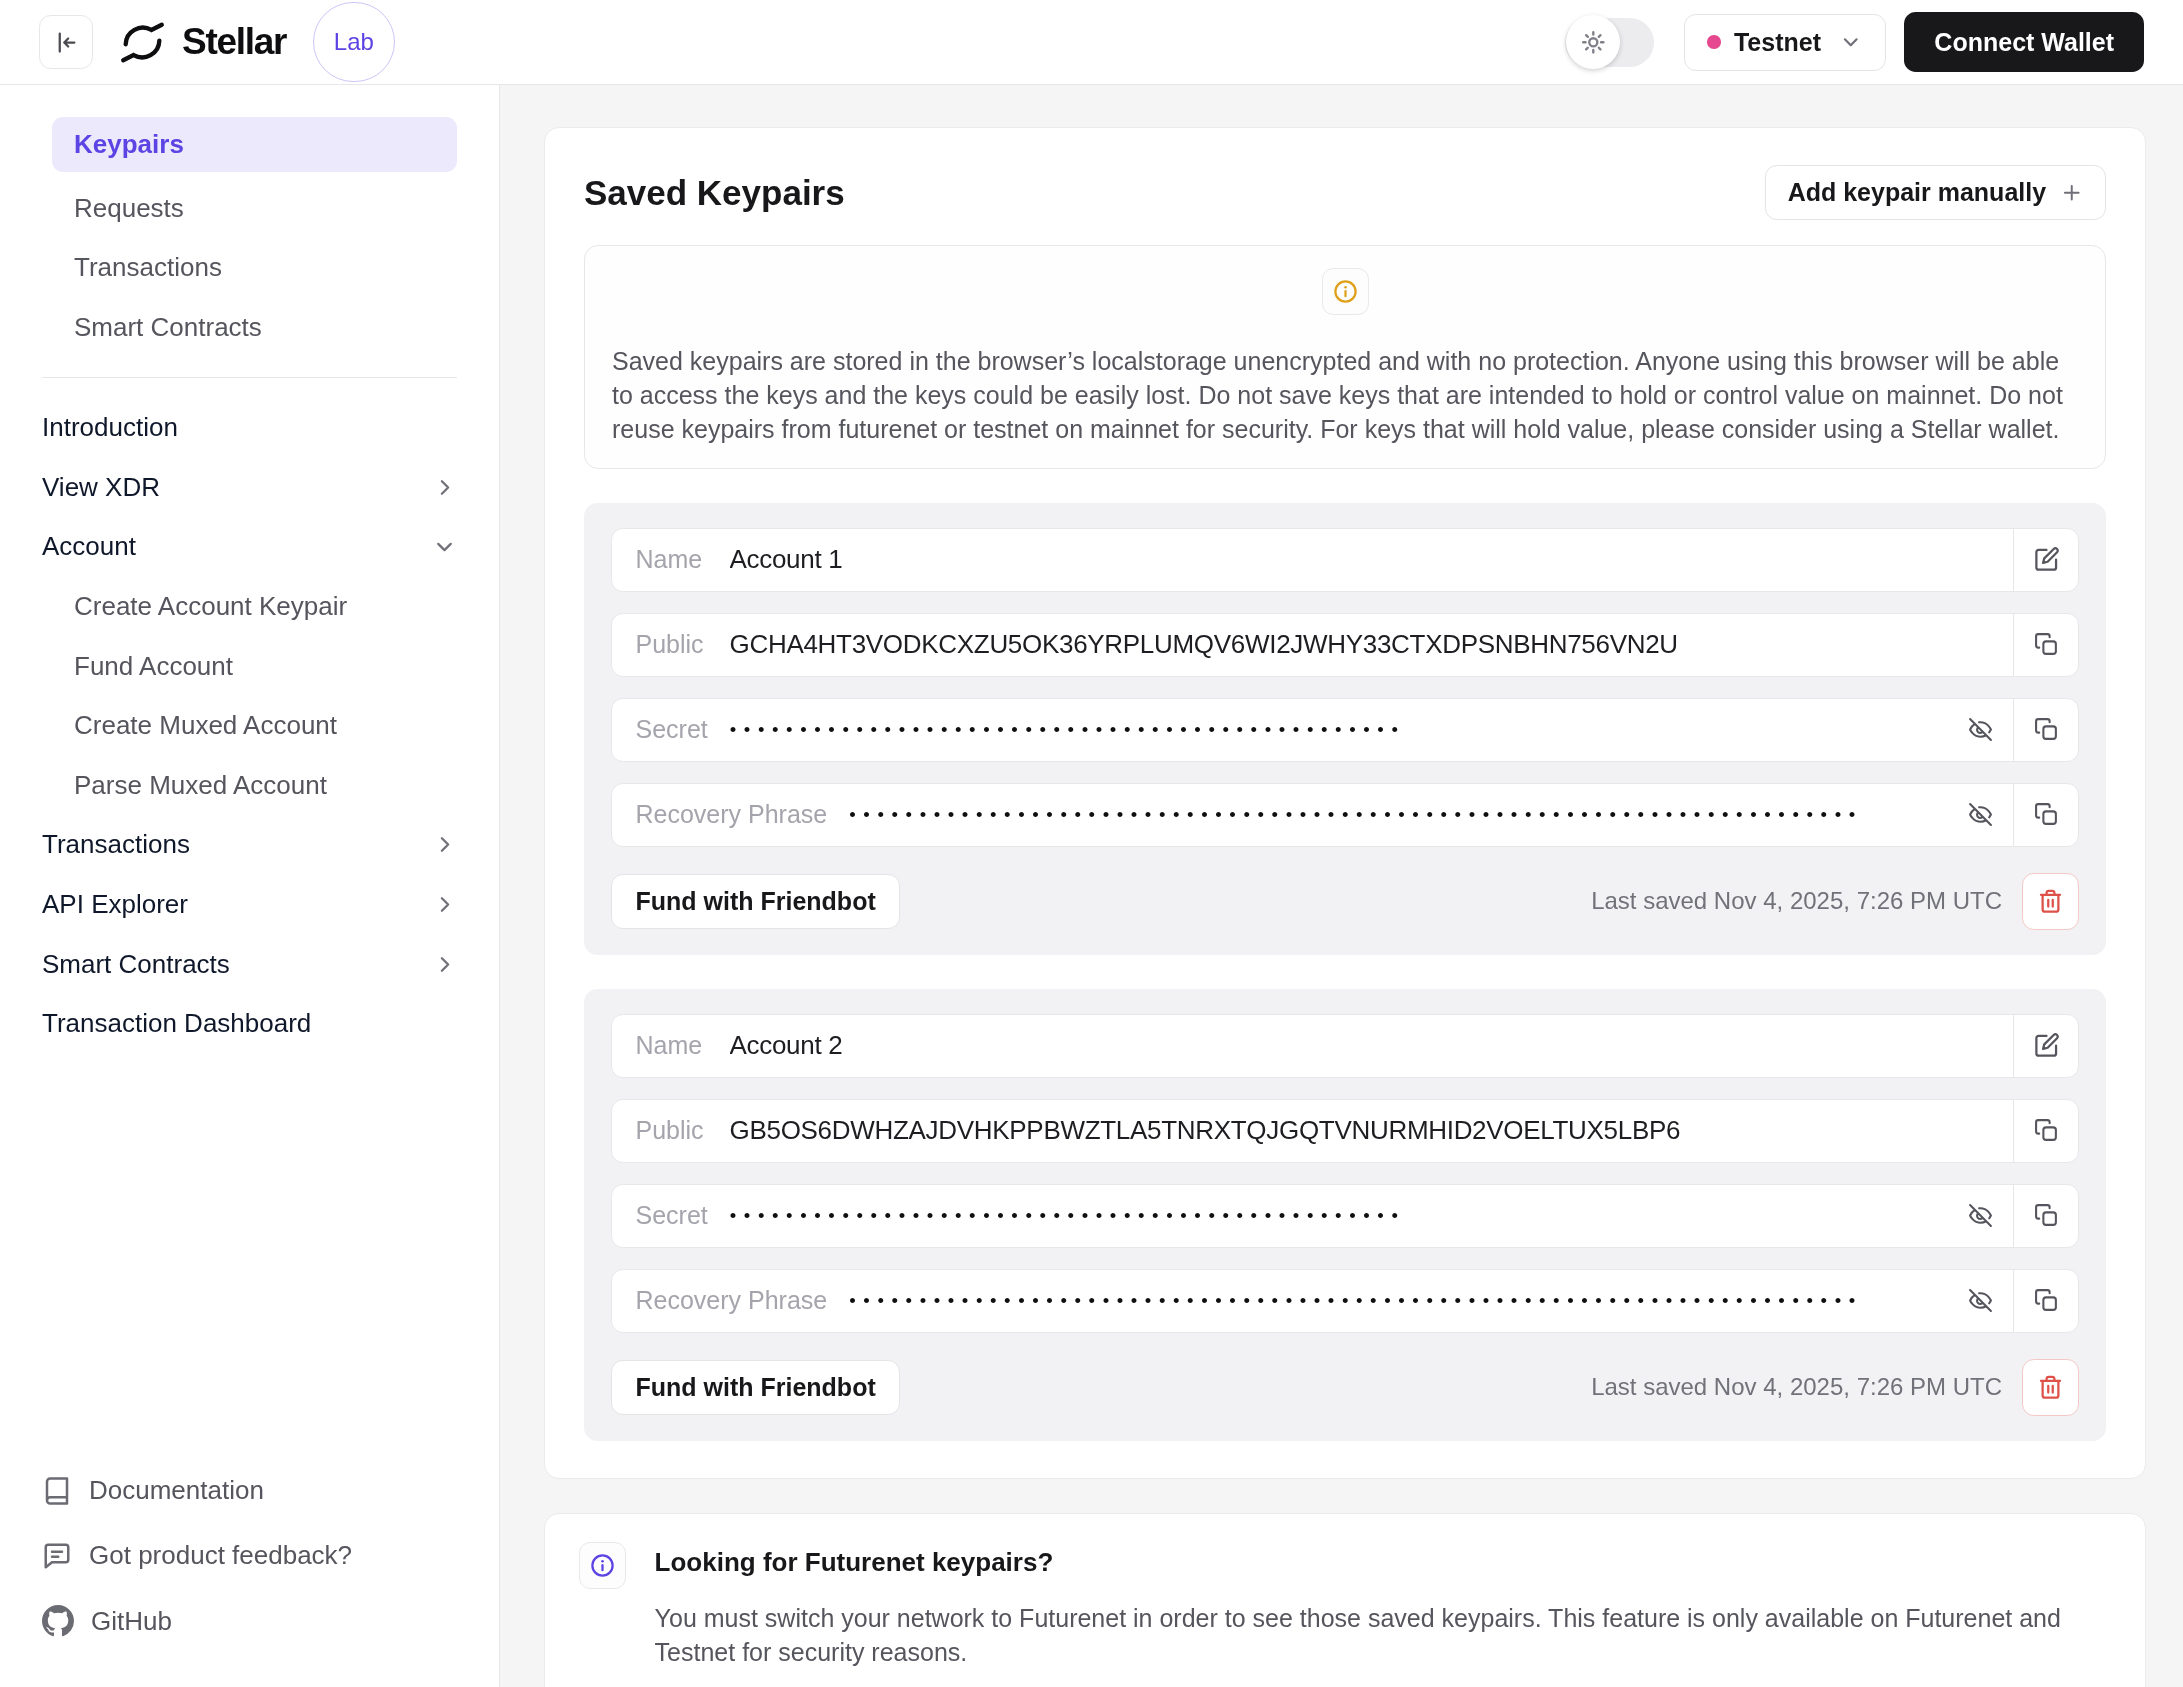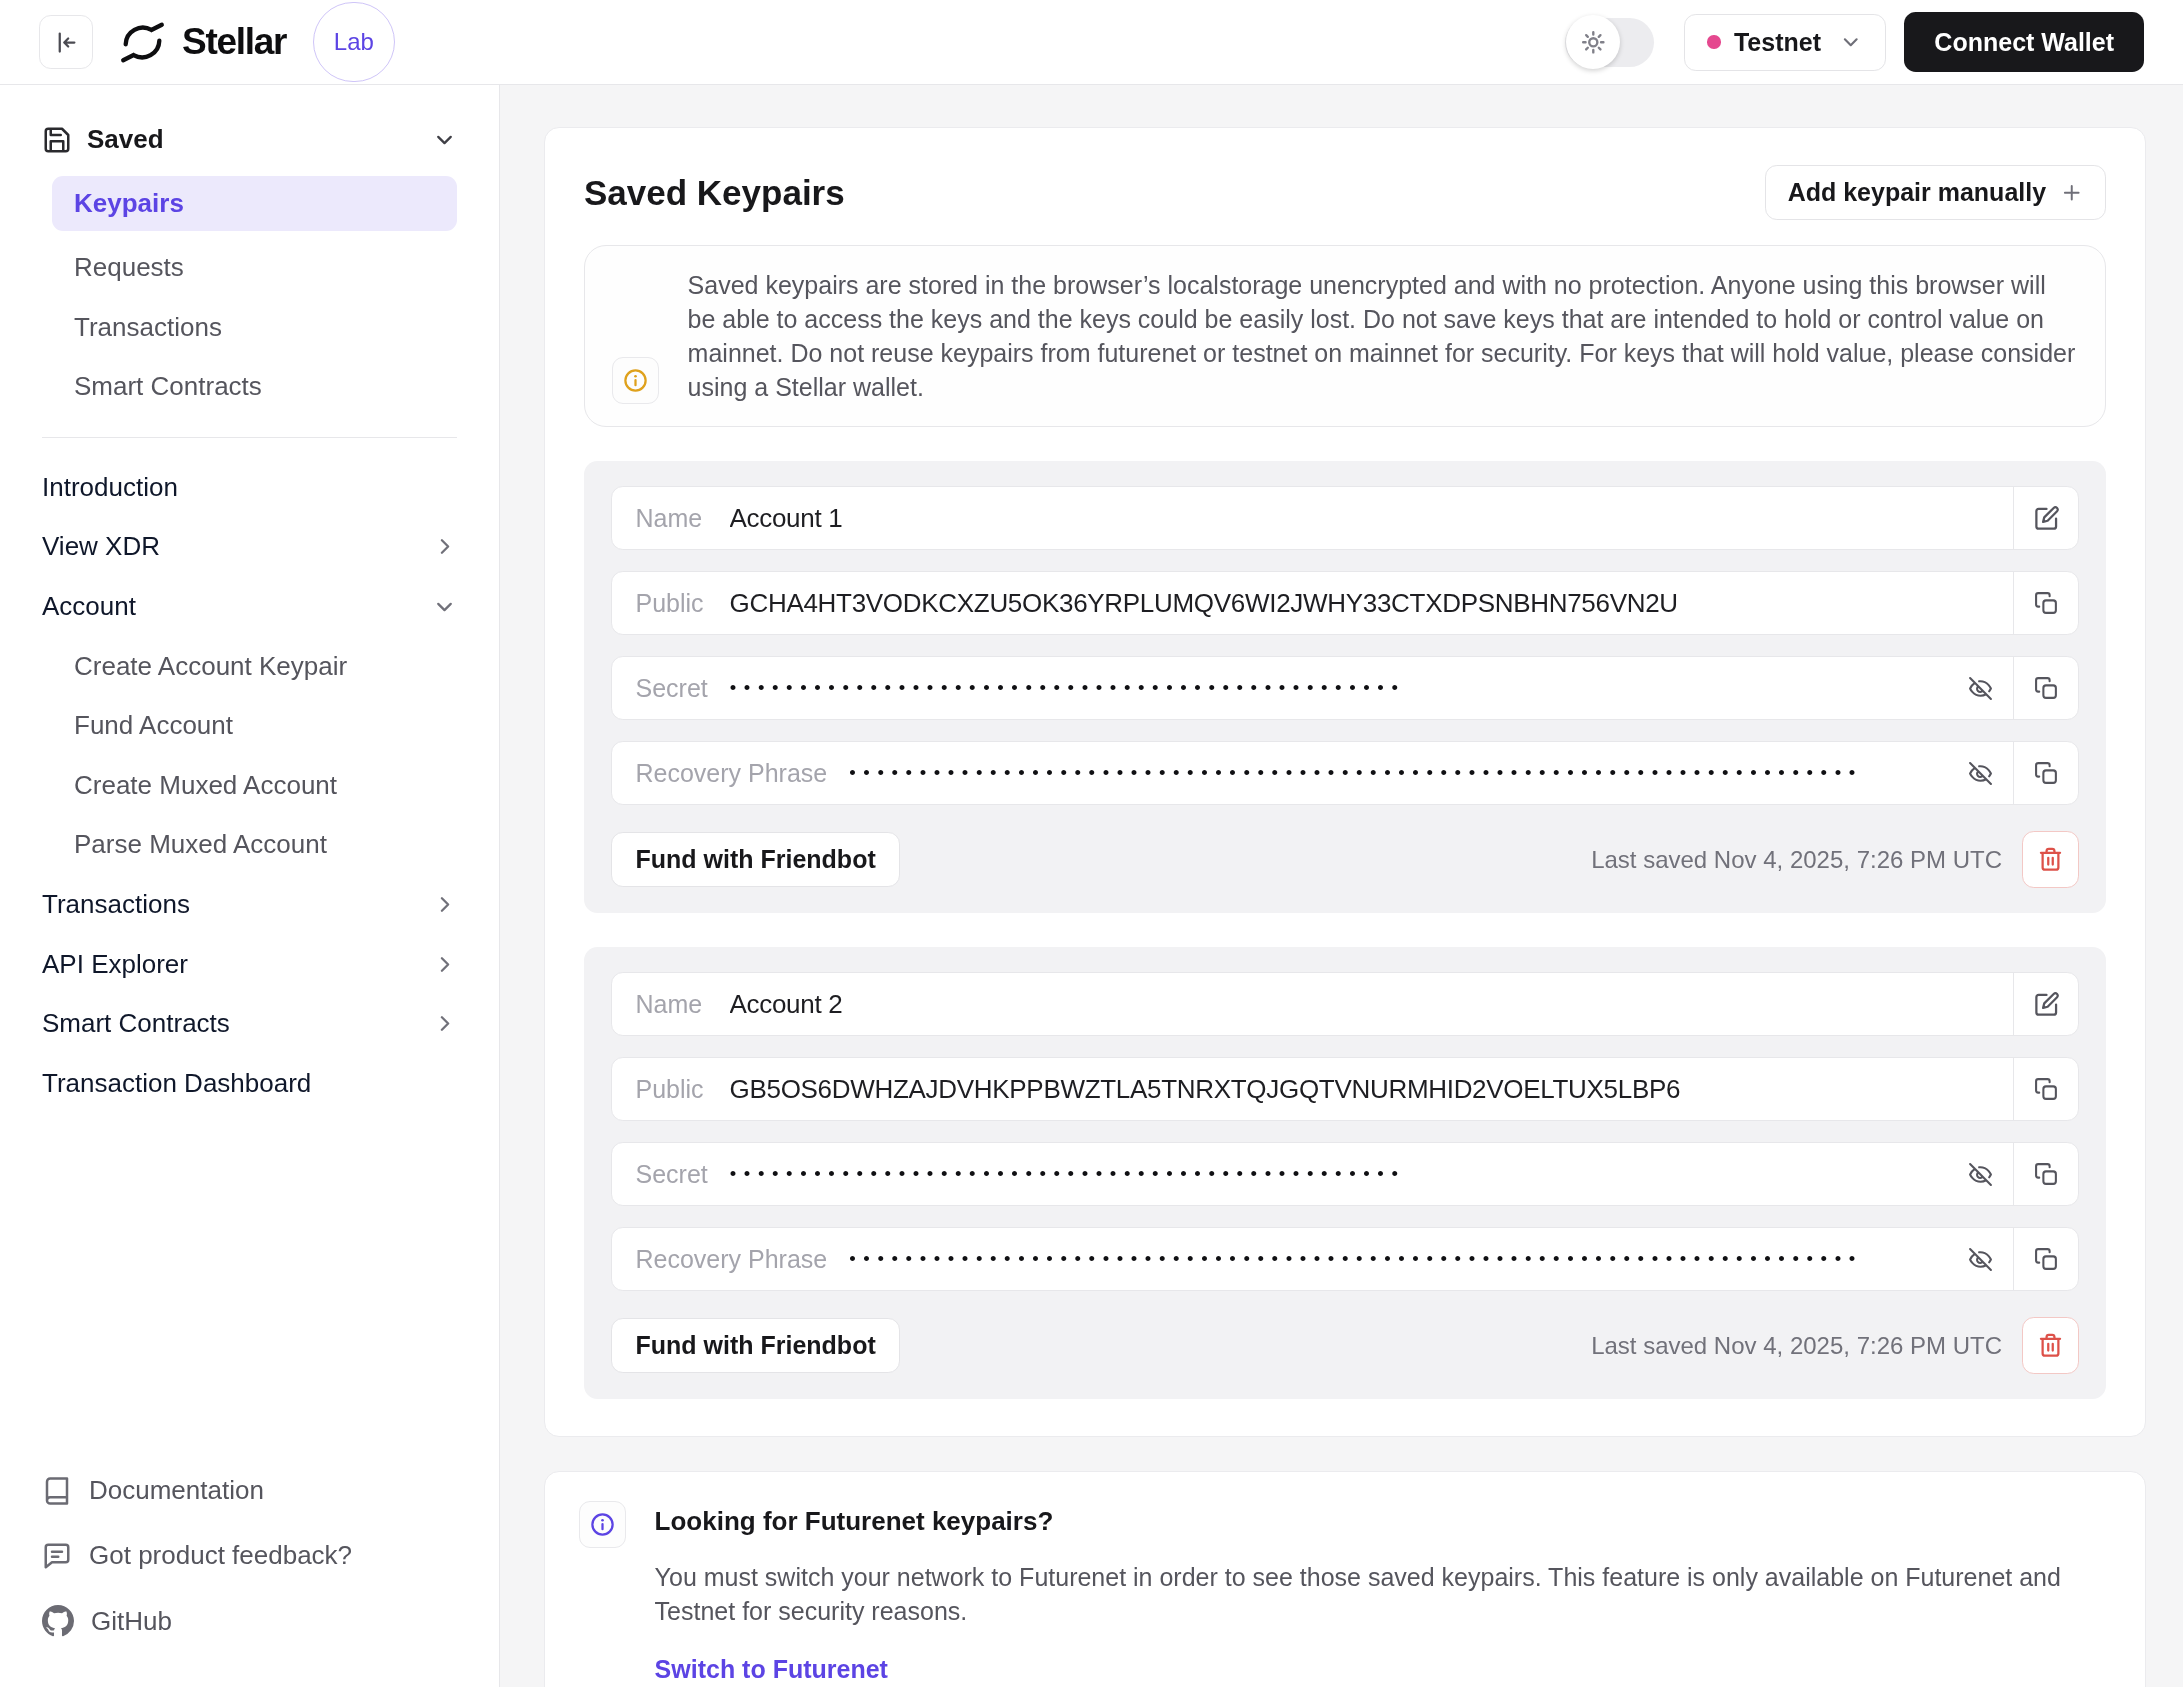--- a/index.html
+++ b/index.html
@@ -57,22 +57,22 @@
   
   .main { background:#f5f5f6; padding:42px 37px 0 44px; overflow:hidden; }
   .panel { background:#fff; border:0.8px solid #ebebee; border-radius:15px; padding:37px 39px; }
   .panel-head { display:flex; align-items:center; justify-content:space-between; }
   .page-title { font-size:35px; font-weight:700; color:#18181b; }
   .add-btn { height:55px; border:1.3px solid #e4e4e7; border-radius:11.8px; background:#fff;
              display:flex; align-items:center; gap:13.4px; padding:0 22px; font-size:25px;
              font-weight:700; color:#18181b; font-family:inherit; }
   .add-btn .plus { color:#6f6f78; display:flex; }
 
-  .alert { margin-top:25px; border:1.3px solid #e7e7ea; border-radius:22px; background:#fefefe;
-           padding:22px 27px; display:flex; gap:28.6px; align-items:flex-end; }
+  .alert { margin-top:25px; border:1.3px solid #e7e7ea; border-radius:14px; background:#fefefe;
+           padding:22px 27px; display:flex; gap:28.6px; align-items:center;flex-direction:column; }
   .icon-box { width:47px; height:47px; border:1.3px solid #e9e9ec; border-radius:11px; background:#fdfdfd;
               display:flex; align-items:center; justify-content:center; flex:none; }
   .icon-box.warn { color:#dfa11c; }
   .icon-box.purple { color:#5c44e4; }
   .alert-text { font-size:25px; line-height:34px; color:#55555d; flex:1; }
 
   .acct-card { margin-top:34px; background:#f2f2f4; border-radius:13.4px; padding:25px 27px;
                display:flex; flex-direction:column; gap:21px; }
   .field { background:#fff; border:1.3px solid #e7e7ea; border-radius:11.8px; height:64px;
            display:flex; align-items:center; overflow:hidden; }
@@ -198,33 +198,20 @@
           <svg width="23.5" height="23.5" viewBox="0 0 24 24">
             <use href="#i-chevron-down"></use>
           </svg>
         </span>
     </div>
     <button class="connect-btn">Connect Wallet</button>
   </header>
 
   <nav class="sidebar">
     <div>
-      <div class="side-row side-section-head">
-        <span style="color:#2a2a2e">
-            <svg width="30" height="30" viewBox="0 0 24 24">
-              <use href="#i-save"></use>
-            </svg>
-          </span>
-        <span>Saved</span>
-        <span class="side-chevron">
-            <svg width="25" height="25" viewBox="0 0 24 24">
-              <use href="#i-chevron-down"></use>
-            </svg>
-          </span>
-      </div>
       <div class="side-pill">
         <span>Keypairs</span>
       </div>
       <div class="side-sub">Requests</div>
       <div class="side-sub">Transactions</div>
       <div class="side-sub">Smart Contracts</div>
       <div class="side-divider"></div>
       <div class="side-row side-item">
         <span>Introduction</span>
       </div>

